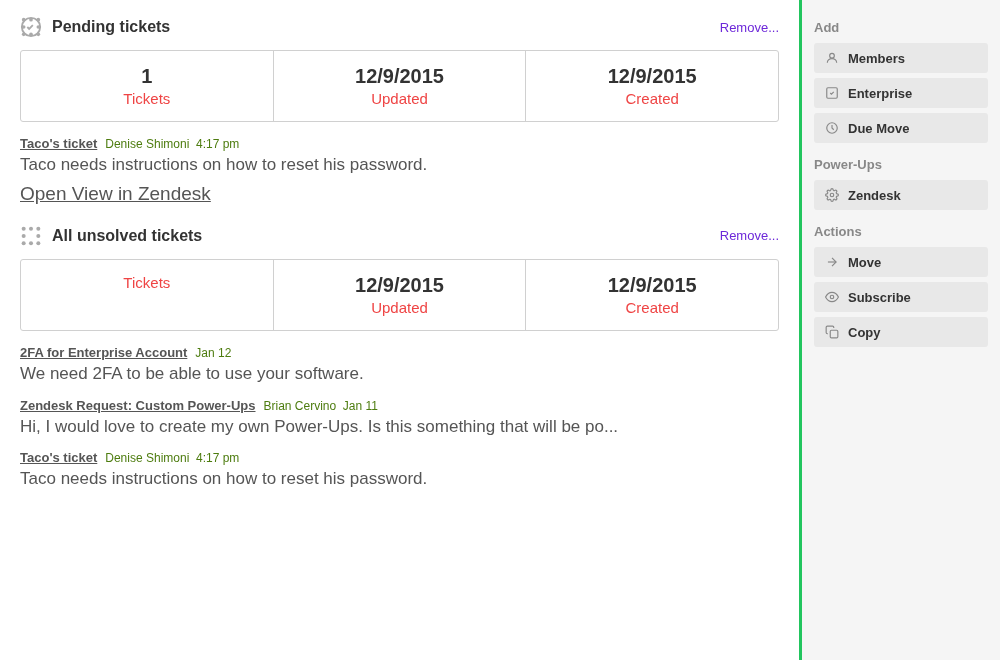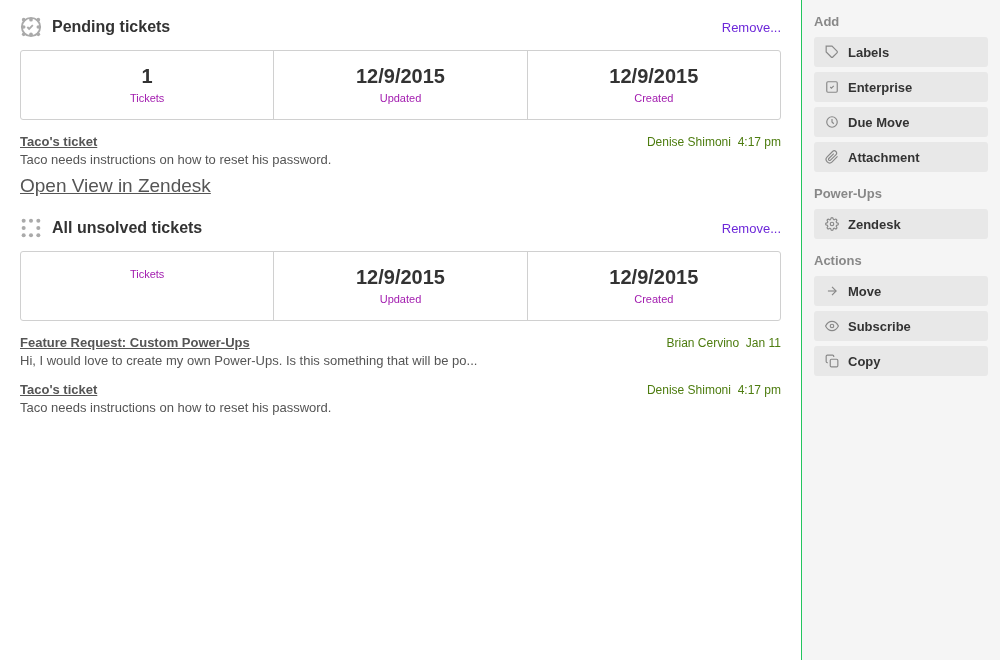--- a/index.html
+++ b/index.html
@@ -10,21 +10,21 @@
       color: #333;
       display: flex;
       width: 1000px;
       min-height: 660px;
     }
 
     
     .left-panel {
       flex: 1;
       padding: 16px 20px;
-      border-right: 1px solid #22c55e;
+      border-right: 3px solid #22c55e;
       overflow-y: auto;
     }
 
     
     .section-header {
       display: flex;
       align-items: center;
       margin-bottom: 12px;
       justify-content: space-between;
     }
@@ -64,49 +64,48 @@
       border-right: 1px solid #d0d0d0;
     }
     .stat-cell:last-child { border-right: none; }
     .stat-value {
       font-size: 20px;
       font-weight: 700;
       display: block;
       margin-bottom: 2px;
     }
     .stat-label {
-      font-size: 11px;
-      color: #a21caf;
+      font-size: 15px;
+      color: #ef4444;
     }
 
     
     .ticket-item {
       margin-bottom: 12px;
     }
     .ticket-header {
       display: flex;
-      justify-content: space-between;
       align-items: baseline;
       margin-bottom: 2px;
     }
     .ticket-title {
       font-size: 13px;
       font-weight: 700;
       color: #555;
       text-decoration: underline;
       cursor: pointer;
     }
     .ticket-meta {
       font-size: 12px;
       color: #4d7c0f;
       white-space: nowrap;
       margin-left: 8px;
     }
     .ticket-desc {
-      font-size: 13px;
+      font-size: 17px;
       color: #555;
       line-height: 1.4;
       overflow: hidden;
       text-overflow: ellipsis;
       white-space: nowrap;
       max-width: 680px;
     }
 
     .open-view-link {
       font-size: 19px;
@@ -117,21 +116,21 @@
       margin-top: 6px;
     }
 
     .section-divider {
       margin: 20px 0 16px 0;
     }
 
     
     .right-panel {
       width: 198px;
-      padding: 0 12px 16px 12px;
+      padding: 6px 12px 16px 12px;
       background: #f5f5f5;
     }
 
     .right-section-title {
       font-size: 13px;
       font-weight: 700;
       color: #888;
       margin: 14px 0 8px 0;
       text-transform: none;
     }
@@ -240,54 +239,61 @@
     <div class="stat-cell">
       <span class="stat-value">12/9/2015</span>
       <span class="stat-label">Updated</span>
     </div>
     <div class="stat-cell">
       <span class="stat-value">12/9/2015</span>
       <span class="stat-label">Created</span>
     </div>
   </div>
 
-
   <div class="ticket-item">
     <div class="ticket-header">
-      <a class="ticket-title">Feature Request: Custom Power-Ups</a>
+      <a class="ticket-title">2FA for Enterprise Account</a>
+      <span class="ticket-meta">Jan 12</span>
+    </div>
+    <div class="ticket-desc">We need 2FA to be able to use your software.</div>
+  </div>
+
+  <div class="ticket-item">
+    <div class="ticket-header">
+      <a class="ticket-title">Zendesk Request: Custom Power-Ups</a>
       <span class="ticket-meta">Brian Cervino&nbsp;&nbsp;Jan 11</span>
     </div>
     <div class="ticket-desc">Hi, I would love to create my own Power-Ups. Is this something that will be po...</div>
   </div>
 
   <div class="ticket-item">
     <div class="ticket-header">
       <a class="ticket-title">Taco's ticket</a>
       <span class="ticket-meta">Denise Shimoni&nbsp;&nbsp;4:17 pm</span>
     </div>
     <div class="ticket-desc">Taco needs instructions on how to reset his password.</div>
   </div>
 
 
 </div>
 
 <div class="right-panel">
 
   <div class="right-section-title">Add</div>
 
-
-  <button class="action-btn">
-    <span class="btn-icon">
-      <svg width="14" height="14" viewBox="0 0 24 24" fill="none" stroke="#888" stroke-width="2">
-        <path d="M20.59 13.41l-7.17 7.17a2 2 0 01-2.83 0L2 12V2h10l8.59 8.59a2 2 0 010 2.82z"></path>
-        <line x1="7" y1="7" x2="7.01" y2="7"></line>
-      </svg>
-    </span>
-    <span class="btn-label">Labels</span>
-  </button>
+  <button class="action-btn">
+    <span class="btn-icon">
+      <svg width="14" height="14" viewBox="0 0 24 24" fill="none" stroke="#888" stroke-width="2">
+        <circle cx="12" cy="8" r="4"></circle>
+        <path d="M4 20c0-4 3.6-7 8-7s8 3 8 7"></path>
+      </svg>
+    </span>
+    <span class="btn-label">Members</span>
+  </button>
+
 
   <button class="action-btn">
     <span class="btn-icon">
       <svg width="14" height="14" viewBox="0 0 24 24" fill="none" stroke="#888" stroke-width="2">
         <rect x="3" y="3" width="18" height="18" rx="2"></rect>
         <path d="M9 12l2 2 4-4"></path>
       </svg>
     </span>
     <span class="btn-label">Enterprise</span>
   </button>
@@ -295,28 +301,20 @@
   <button class="action-btn">
     <span class="btn-icon">
       <svg width="14" height="14" viewBox="0 0 24 24" fill="none" stroke="#888" stroke-width="2">
         <circle cx="12" cy="12" r="9"></circle>
         <path d="M12 7v5l3 3"></path>
       </svg>
     </span>
     <span class="btn-label">Due Move</span>
   </button>
 
-  <button class="action-btn">
-    <span class="btn-icon">
-      <svg width="14" height="14" viewBox="0 0 24 24" fill="none" stroke="#888" stroke-width="2">
-        <path d="M21.44 11.05l-9.19 9.19a6 6 0 01-8.49-8.49l9.19-9.19a4 4 0 015.66 5.66l-9.2 9.19a2 2 0 01-2.83-2.83l8.49-8.48"></path>
-      </svg>
-    </span>
-    <span class="btn-label">Attachment</span>
-  </button>
 
   <div class="right-section-title">Power-Ups</div>
 
   <button class="action-btn power-ups-section">
     <span class="btn-icon">
       <svg width="14" height="14" viewBox="0 0 24 24" fill="none" stroke="#888" stroke-width="2">
         <circle cx="12" cy="12" r="3"></circle>
         <path d="M19.4 15a1.65 1.65 0 00.33 1.82l.06.06a2 2 0 010 2.83 2 2 0 01-2.83 0l-.06-.06a1.65 1.65 0 00-1.82-.33 1.65 1.65 0 00-1 1.51V21a2 2 0 01-4 0v-.09A1.65 1.65 0 009 19.4a1.65 1.65 0 00-1.82.33l-.06.06a2 2 0 01-2.83-2.83l.06-.06A1.65 1.65 0 004.68 15a1.65 1.65 0 00-1.51-1H3a2 2 0 010-4h.09A1.65 1.65 0 004.6 9a1.65 1.65 0 00-.33-1.82l-.06-.06a2 2 0 012.83-2.83l.06.06A1.65 1.65 0 009 4.68a1.65 1.65 0 001-1.51V3a2 2 0 014 0v.09a1.65 1.65 0 001 1.51 1.65 1.65 0 001.82-.33l.06-.06a2 2 0 012.83 2.83l-.06.06A1.65 1.65 0 0019.4 9a1.65 1.65 0 001.51 1H21a2 2 0 010 4h-.09a1.65 1.65 0 00-1.51 1z"></path>
       </svg>
     </span>

